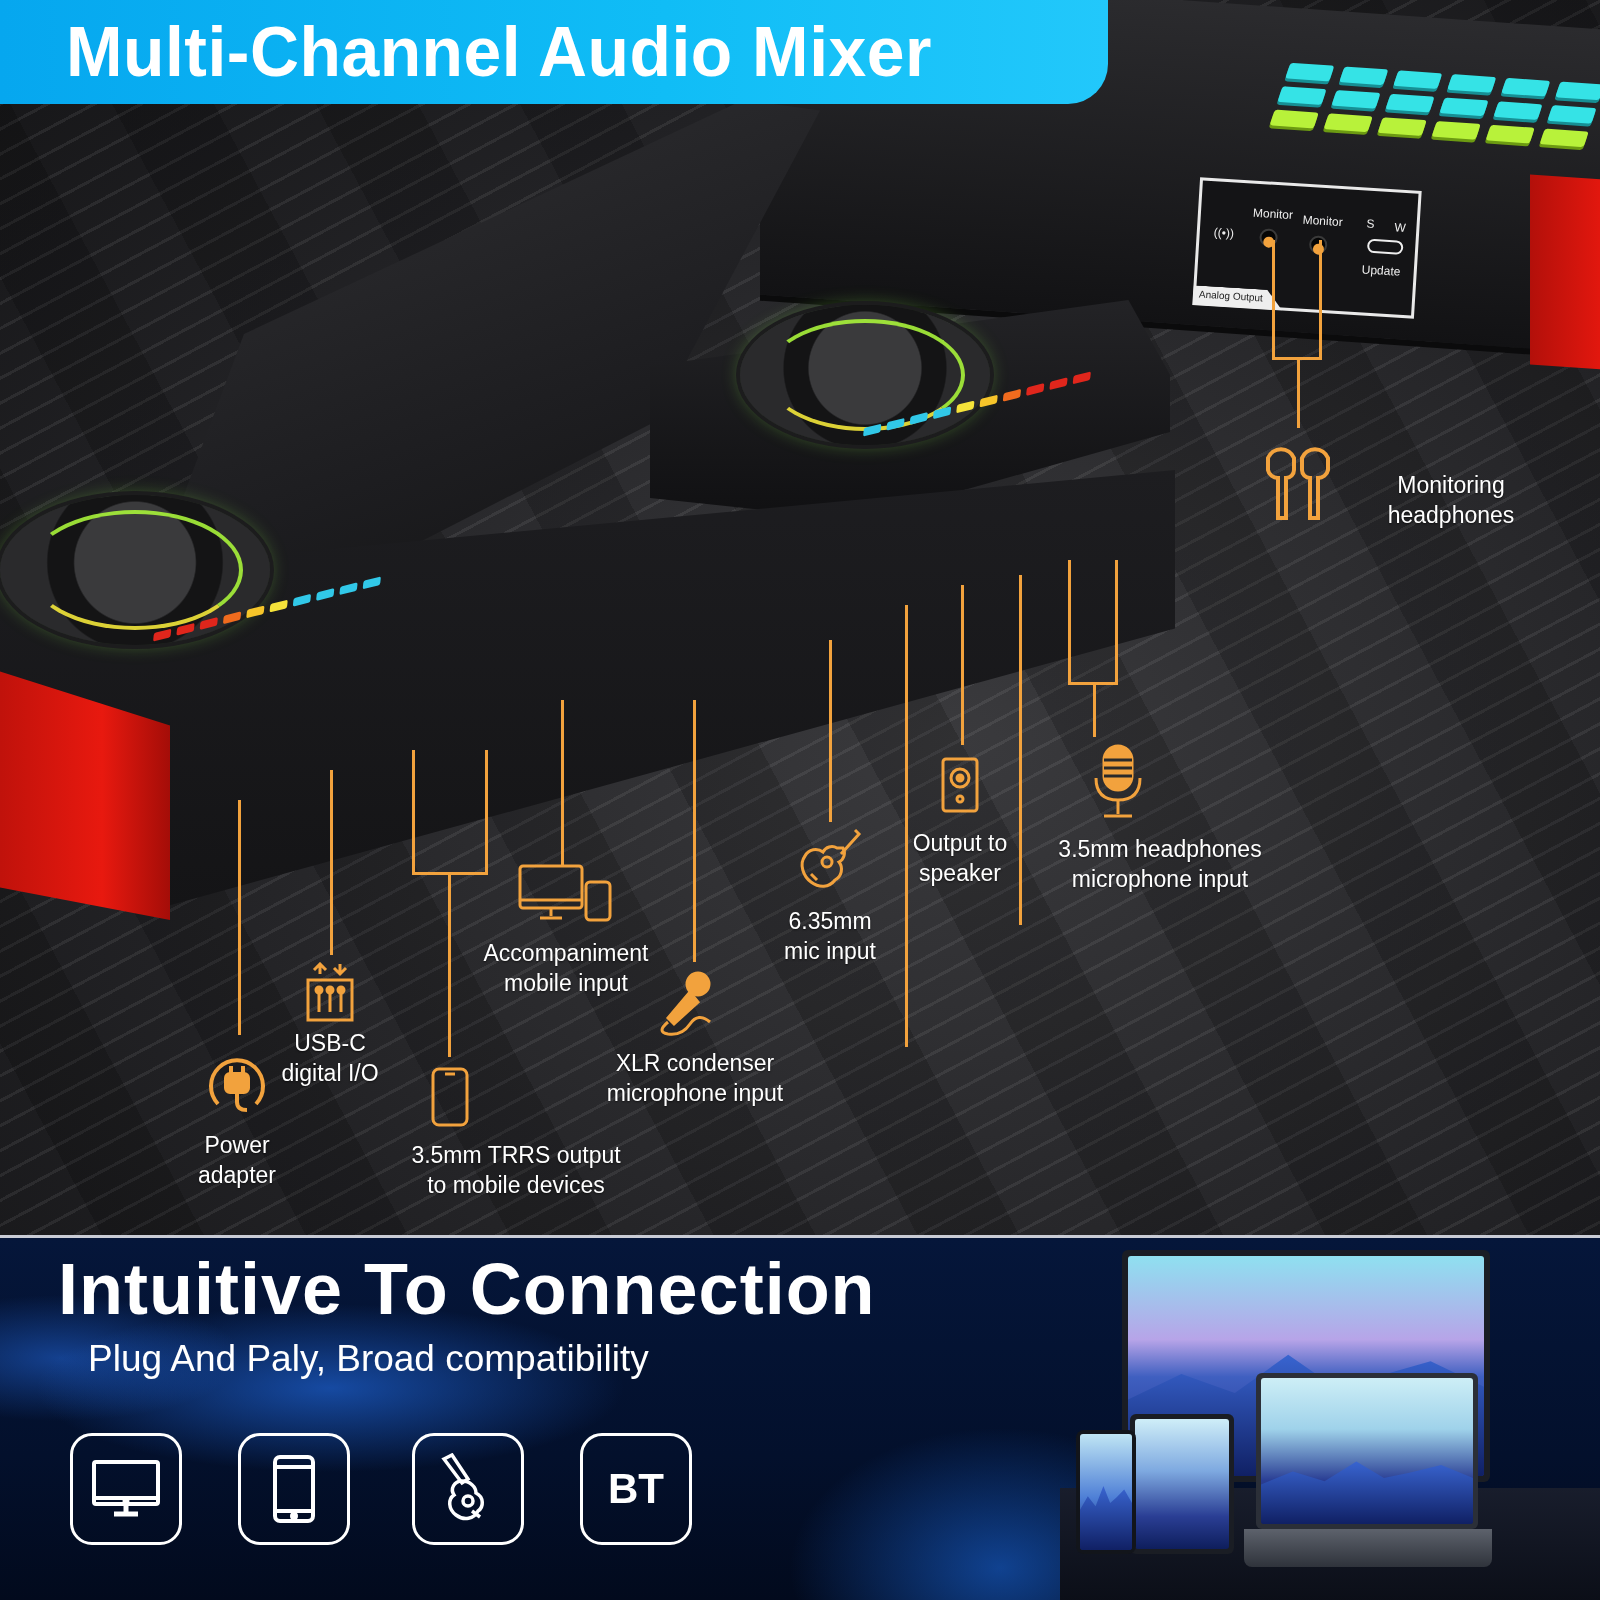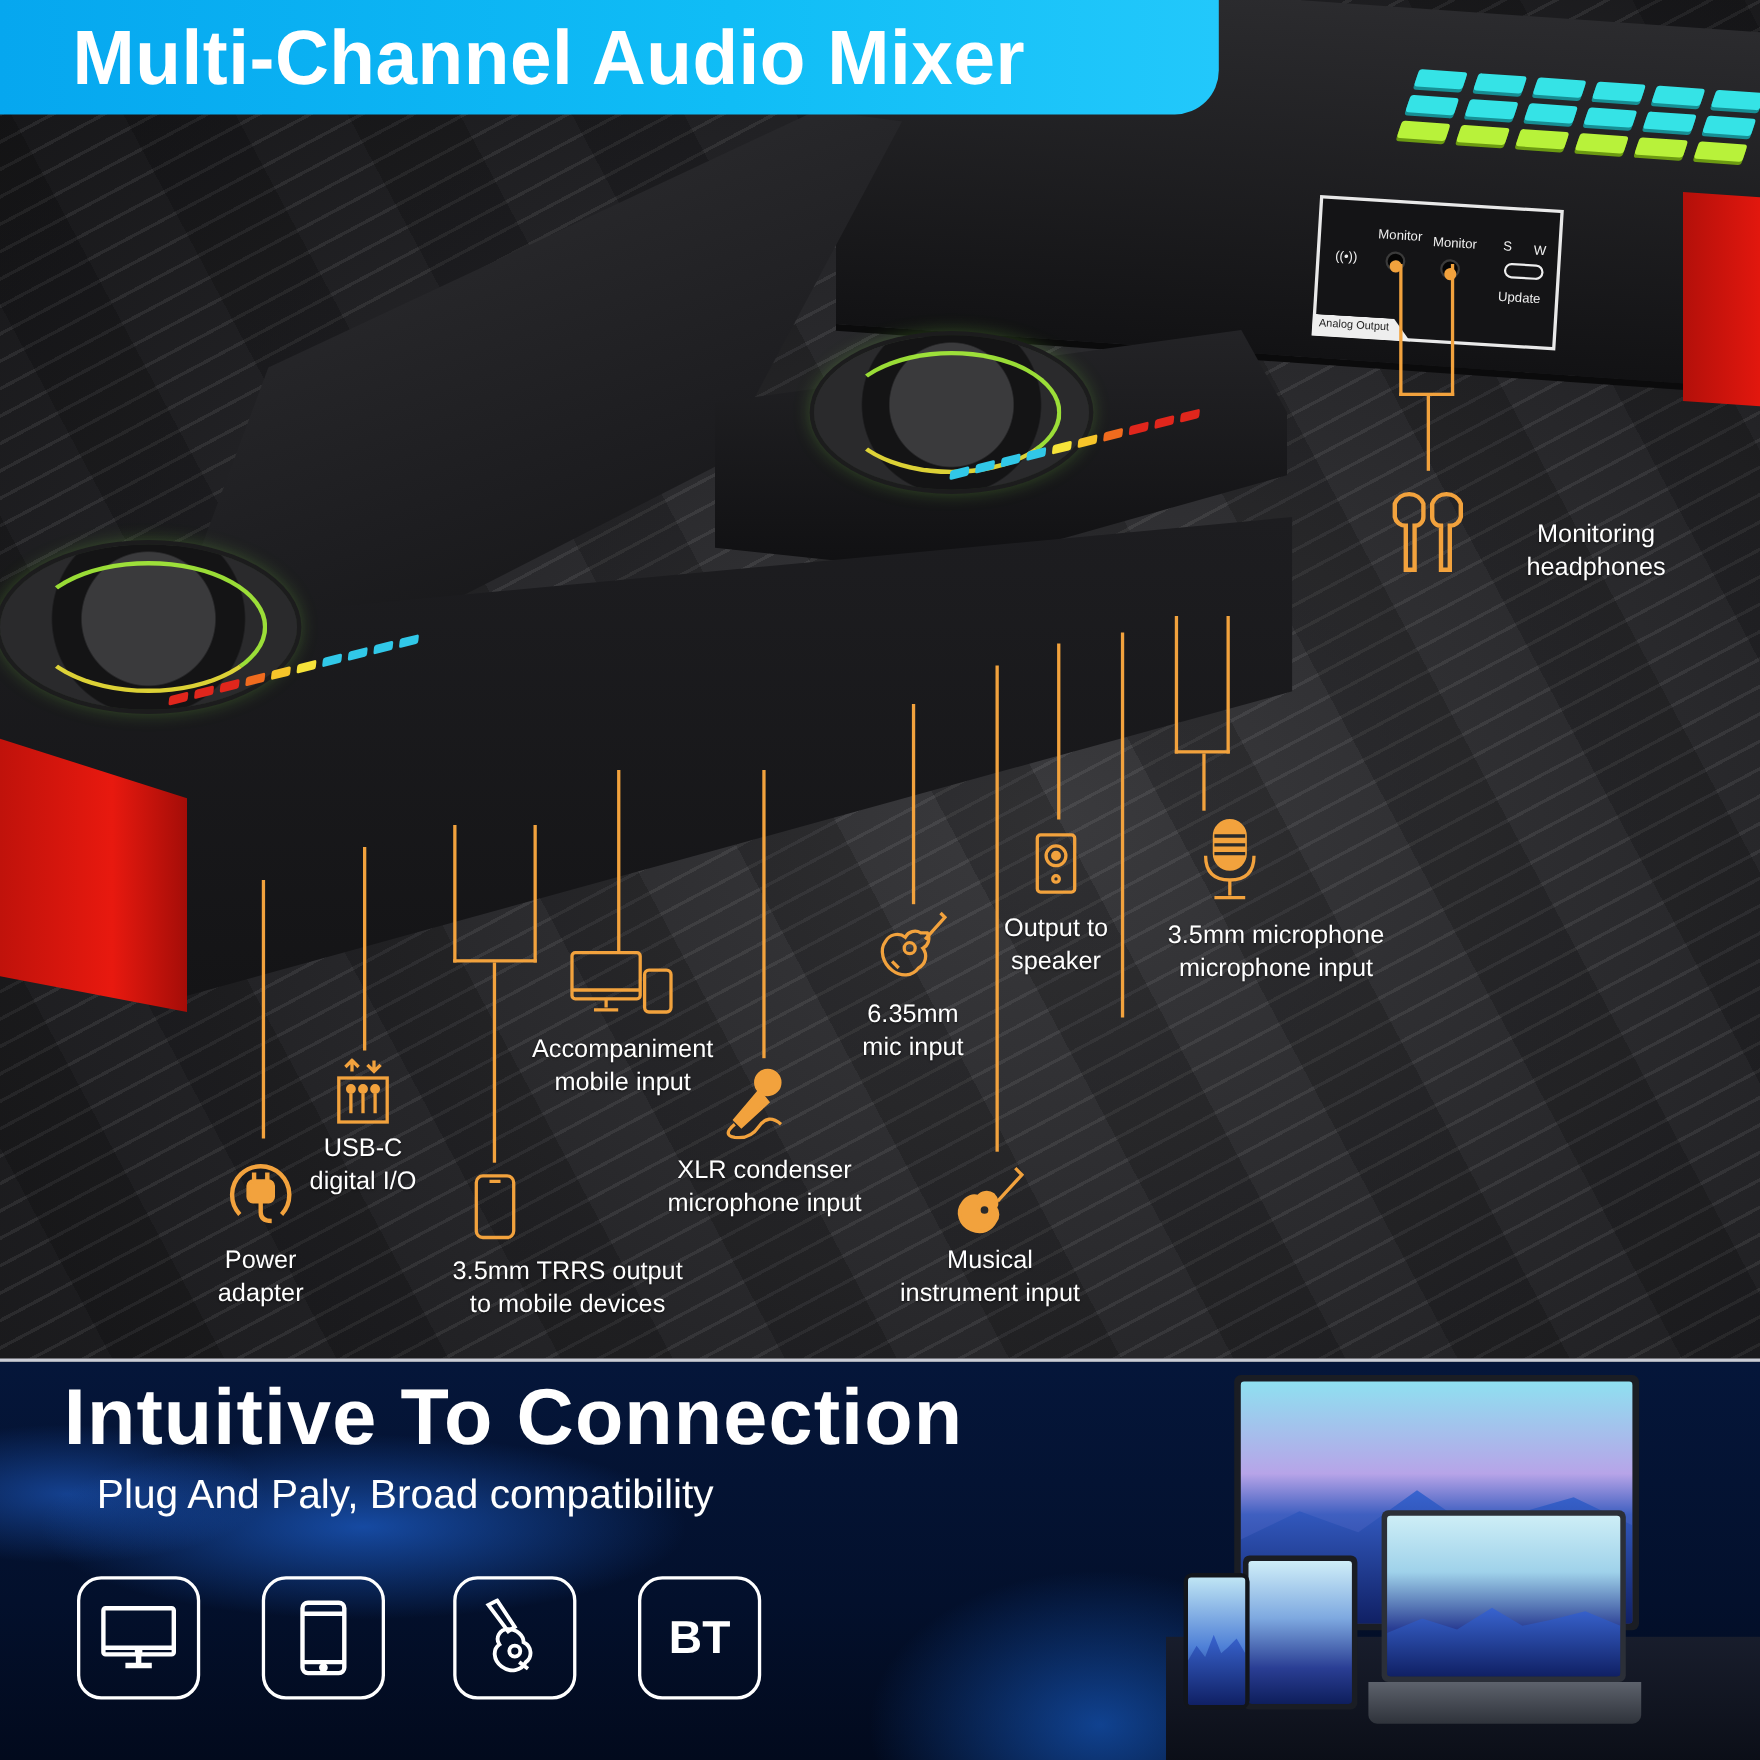--- a/index.html
+++ b/index.html
@@ -357,50 +357,41 @@
     <svg class="icon" width="66" height="66" viewBox="0 0 66 66" fill="none" stroke="#f2a23d" stroke-width="3">
       <path d="M58 4l4 4-18 20"></path>
         <path d="M40 22a10 10 0 0 0-14 4a12 12 0 0 0-18 4c-6 8-2 20 6 26s18 6 24-2a12 12 0 0 0 4-18a10 10 0 0 0 4-14z"></path>
       <circle cx="30" cy="36" r="5"></circle>
         <path d="M14 48l6 6"></path>
     </svg>
     <div class="text" style="margin-top:14px;">6.35mm</div>
     <div class="text">mic input</div>
   </div>
 
-  <div class="callout" style="left:800px;top:1058px;width:200px;">
-    <svg class="icon" width="66" height="66" viewBox="0 0 66 66" fill="#f2a23d" stroke="#f2a23d" stroke-width="3">
-      <path d="M56 4l6 6-22 24" fill="none"></path>
-        <path d="M36 28a10 10 0 0 0-14 2c-4-2-10 0-14 6c-6 8-2 20 8 24s18 0 22-8a10 10 0 0 0 0-12a10 10 0 0 0-2-12z"></path>
-      <circle cx="28" cy="42" r="5" fill="#2a2a2a"></circle>
-    </svg>
-    <div class="text" style="margin-top:6px;">Musical</div>
-    <div class="text">instrument input</div>
-  </div>
 
   <div class="callout" style="left:900px;top:756px;width:120px;">
     <svg class="icon" width="40" height="58" viewBox="0 0 40 58" fill="none" stroke="#f2a23d" stroke-width="3">
       <rect x="3" y="3" width="34" height="52" rx="3"></rect>
         <circle cx="20" cy="22" r="9"></circle>
         <circle cx="20" cy="22" r="3" fill="#f2a23d"></circle>
         <circle cx="20" cy="43" r="3"></circle>
     </svg>
     <div class="text" style="margin-top:14px;">Output to</div>
     <div class="text">speaker</div>
   </div>
 
 
   <div class="callout" style="left:1040px;top:744px;width:240px;">
     <svg class="icon" style="margin-left:50px;" width="56" height="76" viewBox="0 0 56 76" fill="#f2a23d" stroke="#f2a23d" stroke-width="3">
       <rect x="14" y="2" width="28" height="44" rx="14"></rect>
       <path d="M14 16h28M14 24h28M14 32h28" stroke="#2a2a2a" stroke-width="3"></path>
       <path d="M6 34q0 22 22 22q22 0 22-22" fill="none"></path>
         <path d="M28 56v14M14 72h28" fill="none"></path>
     </svg>
-    <div class="text" style="margin-top:14px;">3.5mm microphone</div>
+    <div class="text" style="margin-top:14px;">3.5mm headphones</div>
     <div class="text">microphone input</div>
   </div>
 
   <div class="title-banner">
     <h1>Multi-Channel Audio Mixer</h1>
   </div>
 </div>
 
 <div class="bottom">
   <h2>Intuitive To Connection</h2>

